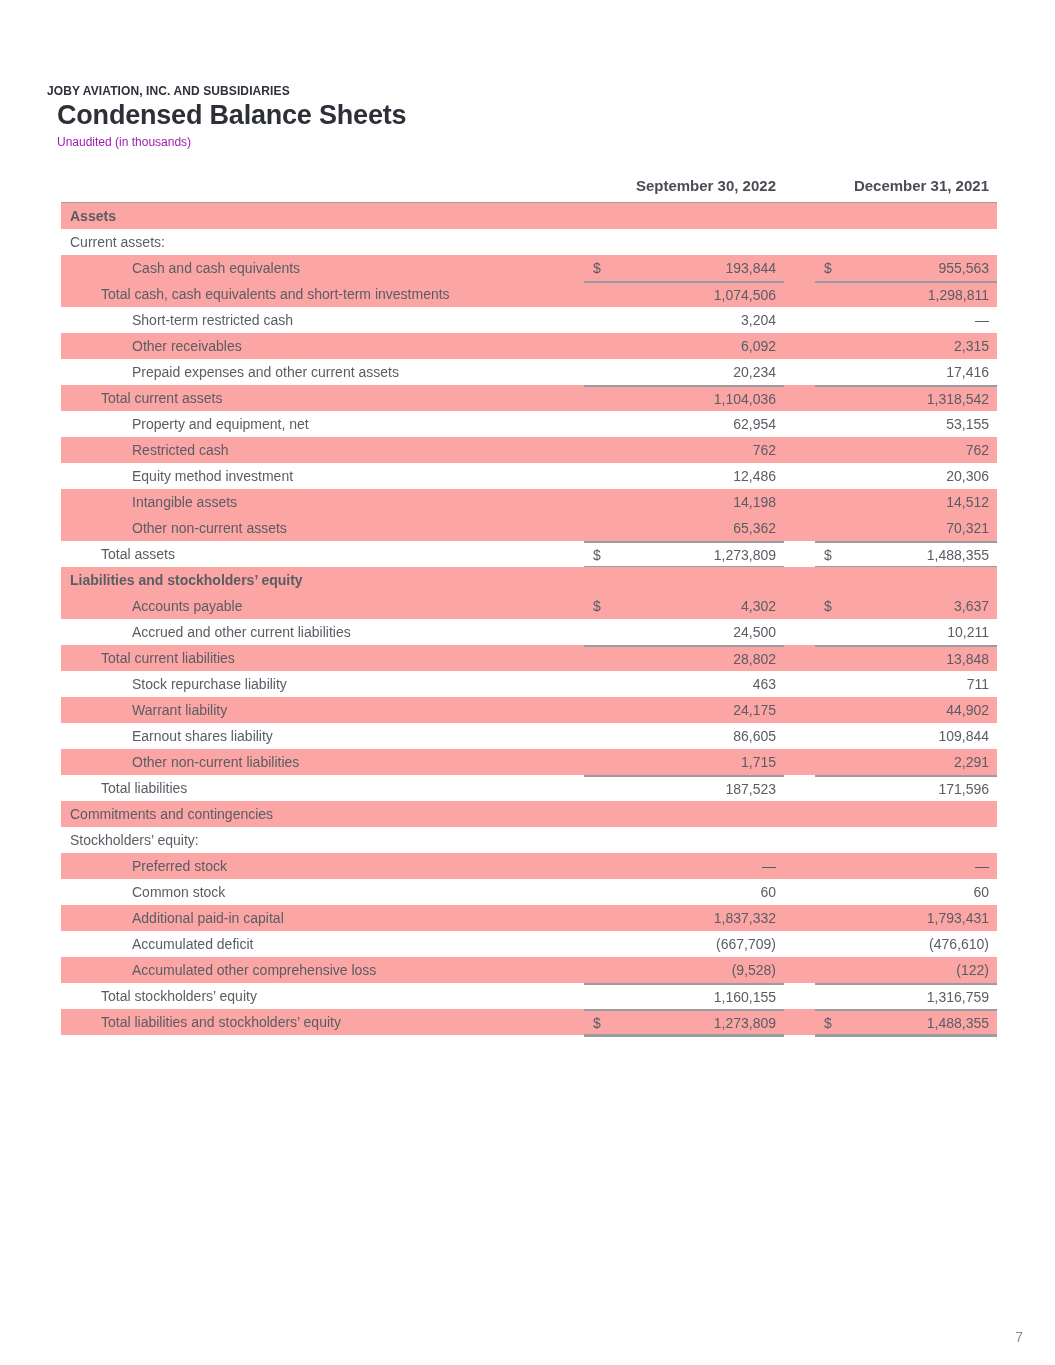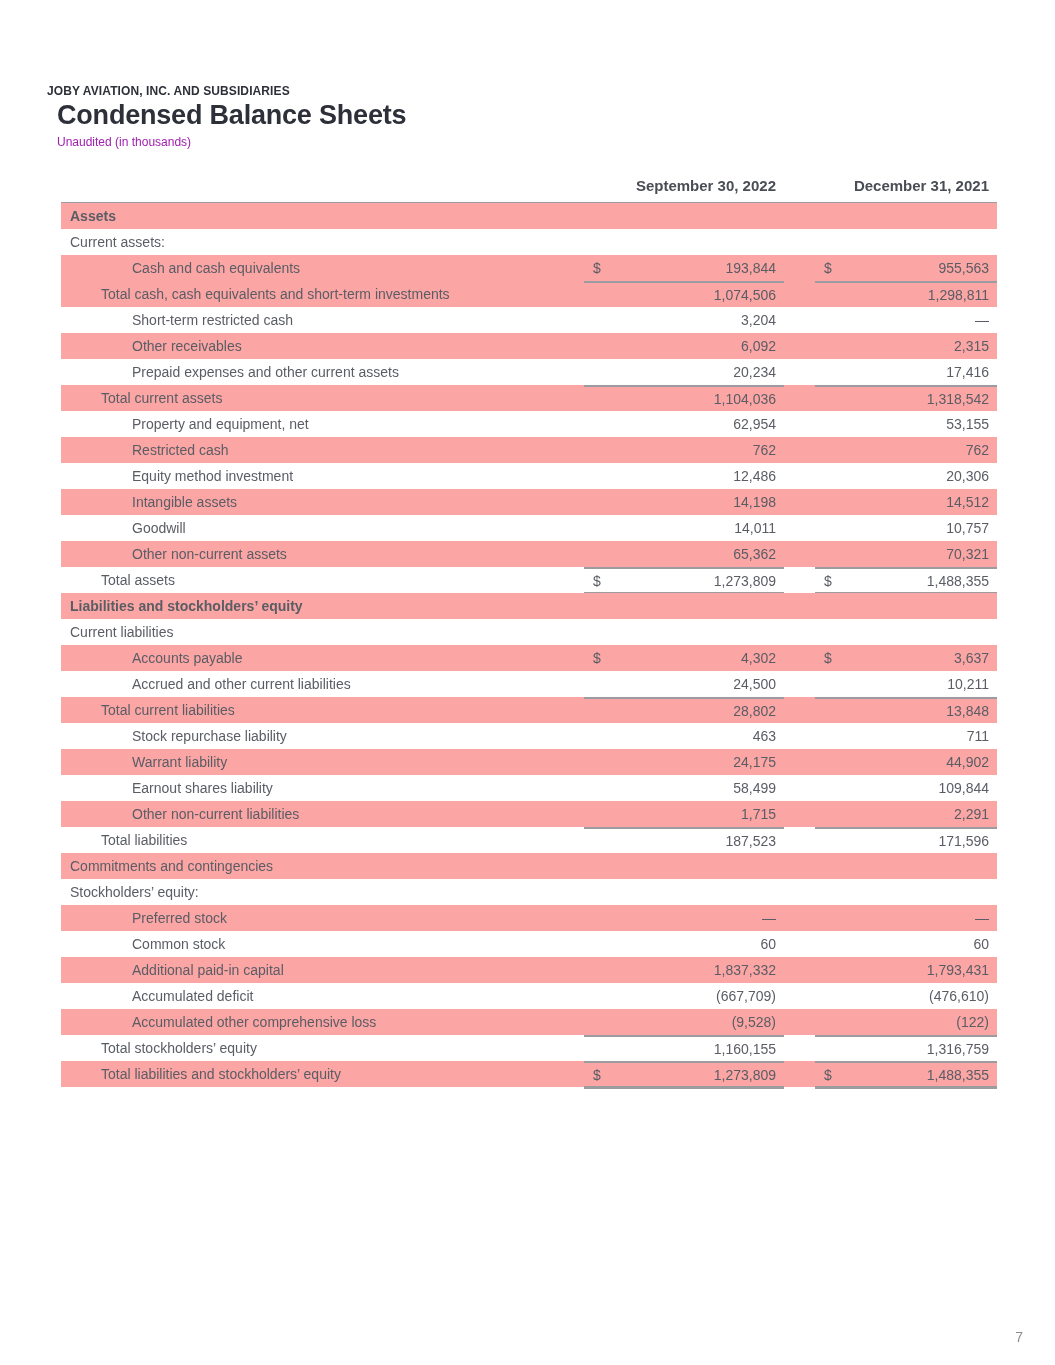--- a/index.html
+++ b/index.html
@@ -136,29 +136,20 @@
     </div>
     <div class="row shade">
       <span class="label i1">Intangible assets</span>
       <div class="cell c1">
         <span class="val">14,198</span>
       </div>
       <div class="cell c2">
         <span class="val">14,512</span>
       </div>
     </div>
-    <div class="row">
-      <span class="label i1">Goodwill</span>
-      <div class="cell c1">
-        <span class="val">14,011</span>
-      </div>
-      <div class="cell c2">
-        <span class="val">10,757</span>
-      </div>
-    </div>
     <div class="row shade">
       <span class="label i1">Other non-current assets</span>
       <div class="cell c1">
         <span class="val">65,362</span>
       </div>
       <div class="cell c2">
         <span class="val">70,321</span>
       </div>
     </div>
     <div class="row">
@@ -168,23 +159,20 @@
         <span class="val">1,273,809</span>
       </div>
       <div class="cell c2 top-rule dbl-bottom">
         <span class="cur">$</span>
         <span class="val">1,488,355</span>
       </div>
     </div>
     <div class="row shade bold">
       <span class="label i0">Liabilities and stockholders’ equity</span>
     </div>
-    <div class="row">
-      <span class="label i0">Current liabilities</span>
-    </div>
     <div class="row shade">
       <span class="label i1">Accounts payable</span>
       <div class="cell c1">
         <span class="cur">$</span>
         <span class="val">4,302</span>
       </div>
       <div class="cell c2">
         <span class="cur">$</span>
         <span class="val">3,637</span>
       </div>
@@ -221,21 +209,21 @@
       <div class="cell c1">
         <span class="val">24,175</span>
       </div>
       <div class="cell c2">
         <span class="val">44,902</span>
       </div>
     </div>
     <div class="row">
       <span class="label i1">Earnout shares liability</span>
       <div class="cell c1">
-        <span class="val">58,499</span>
+        <span class="val">86,605</span>
       </div>
       <div class="cell c2">
         <span class="val">109,844</span>
       </div>
     </div>
     <div class="row shade">
       <span class="label i1">Other non-current liabilities</span>
       <div class="cell c1">
         <span class="val">1,715</span>
       </div>

